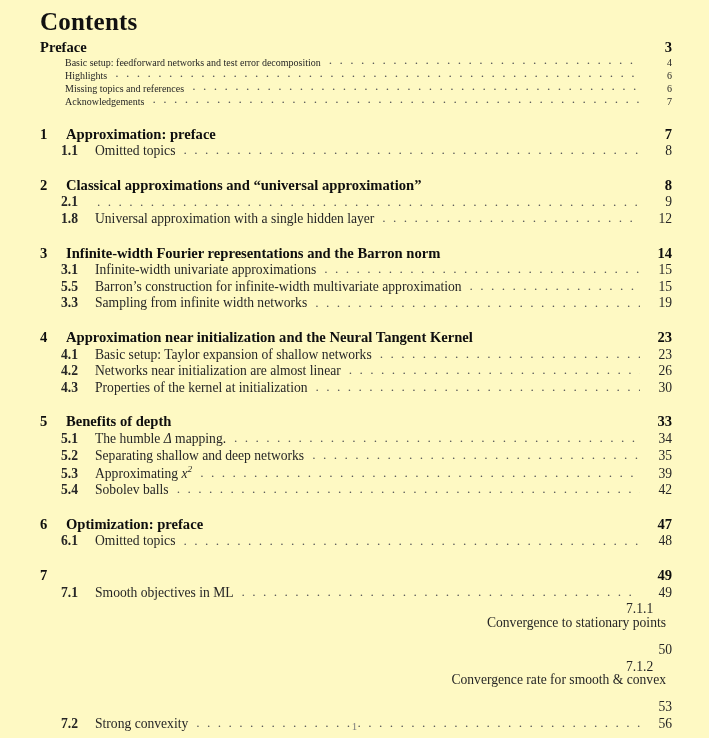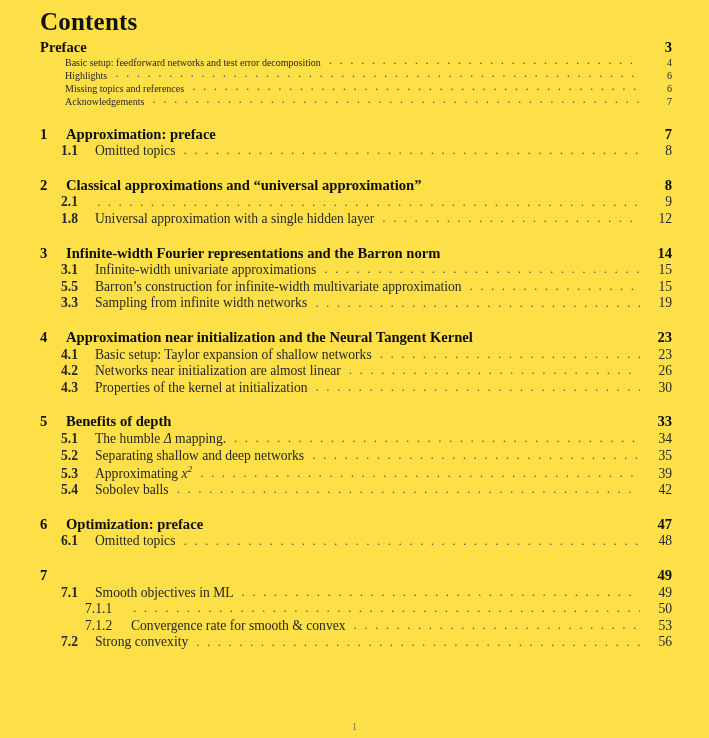--- a/index.html
+++ b/index.html
@@ -14,21 +14,21 @@
     font-family: "Liberation Serif", "DejaVu Serif", serif;
     color: #1c1c1c;
     overflow: hidden;
   }
 
   #page {
     position: absolute;
     left: 0; top: 0;
     width: 709px;
     height: 738px;
-    background: #fde047;
+    background: #fef9c3;
   }
 
   .toc-title {
     position: absolute;
     left: 40px;
     top: 8px;
     font-size: 25px;
     font-weight: bold;
     letter-spacing: 0.2px;
     color: #111111;
@@ -112,20 +112,21 @@
   .lvl-section {
     font-size: 13.6px;
     color: #262626;
   }
   .lvl-section .num { width: 26px; margin-left: 21px; margin-right: 8px; font-weight: bold; }
 
   
   .lvl-subsection {
     font-size: 13.6px;
     color: #262626;
+    flex-direction: column;
   }
   .lvl-subsection .num { width: 36px; margin-left: 45px; margin-right: 10px; }
 
   
   .row { margin-bottom: 3px; }
   .group-gap { height: 17px; }
 
   .math-italic { font-style: italic; }
   .math-italic sup { font-size: 0.68em; font-style: italic; }
 
@@ -309,20 +310,21 @@
         <span class="pagenum">49</span>
       </div>
       <div class="row lvl-section">
         <span class="num">7.1</span>
         <span class="label">Smooth objectives in ML</span>
         <span class="leader"></span>
         <span class="pagenum">49</span>
       </div>
       <div class="row lvl-subsection">
         <span class="num">7.1.1</span>
+        <span class="label">Convergence to stationary points</span>
         <span class="leader"></span>
         <span class="pagenum">50</span>
       </div>
       <div class="row lvl-subsection">
         <span class="num">7.1.2</span>
         <span class="label">Convergence rate for smooth &amp; convex</span>
         <span class="leader"></span>
         <span class="pagenum">53</span>
       </div>
       <div class="row lvl-section">

